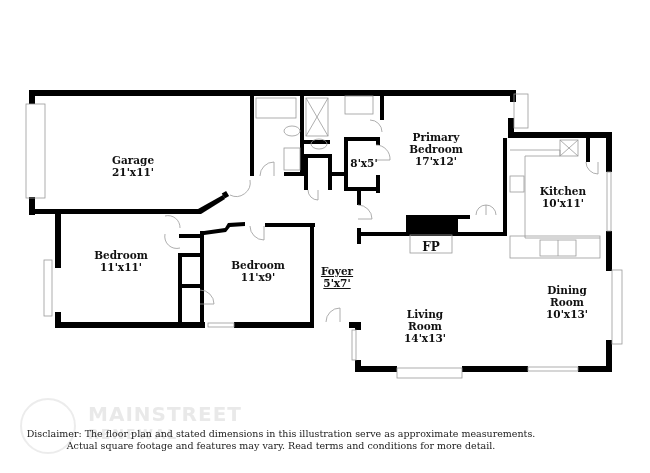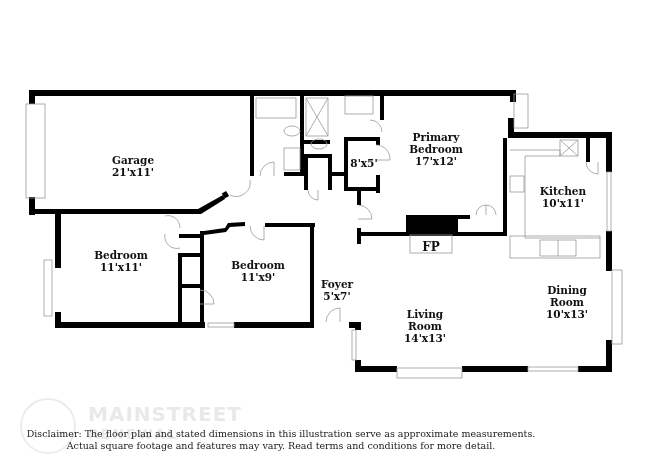--- a/index.html
+++ b/index.html
@@ -164,21 +164,21 @@
 <div class="label" style="left:121px; top:249px;">
   <div>Bedroom</div>
   <div>11'x11'</div>
 </div>
 
 <div class="label" style="left:258px; top:259px;">
   <div>Bedroom</div>
   <div>11'x9'</div>
 </div>
 
-<div class="label" style="left:337px; top:278px;">
+<div class="label" style="left:337px; top:265px;text-decoration:underline;">
   <div>Foyer</div>
   <div>5'x7'</div>
 </div>
 
 <div class="label" style="left:425px; top:284px;margin-top:24px;">
   <div>Living</div>
   <div>Room</div>
   <div>14'x13'</div>
 </div>
 

